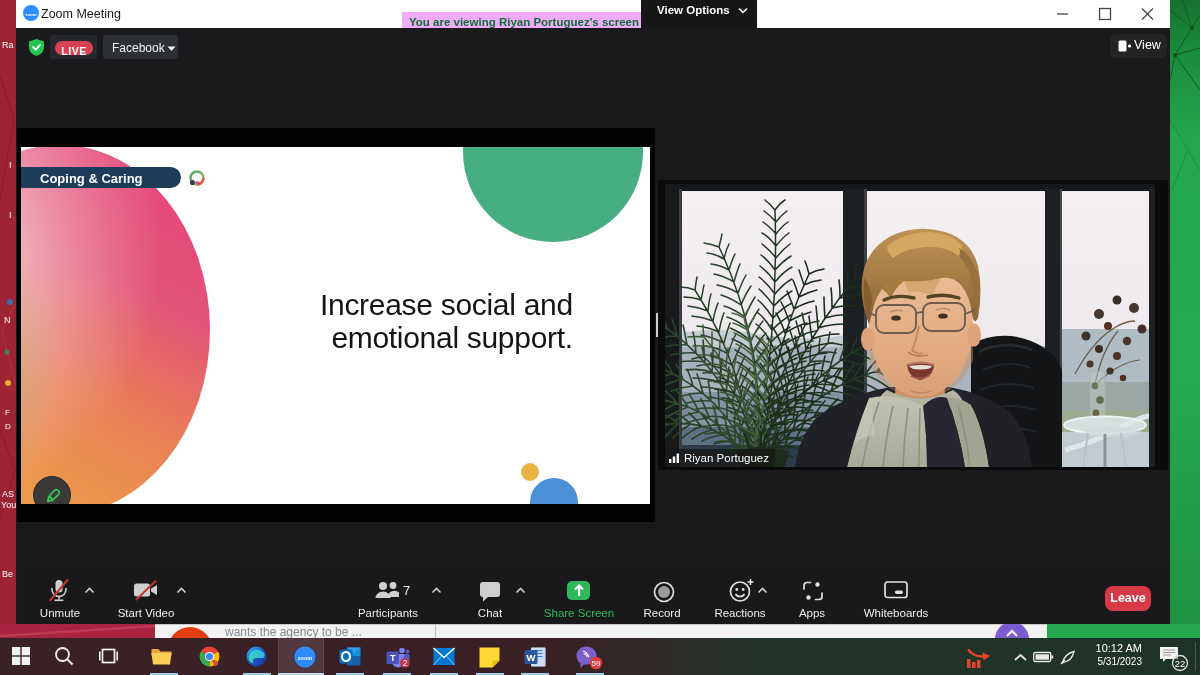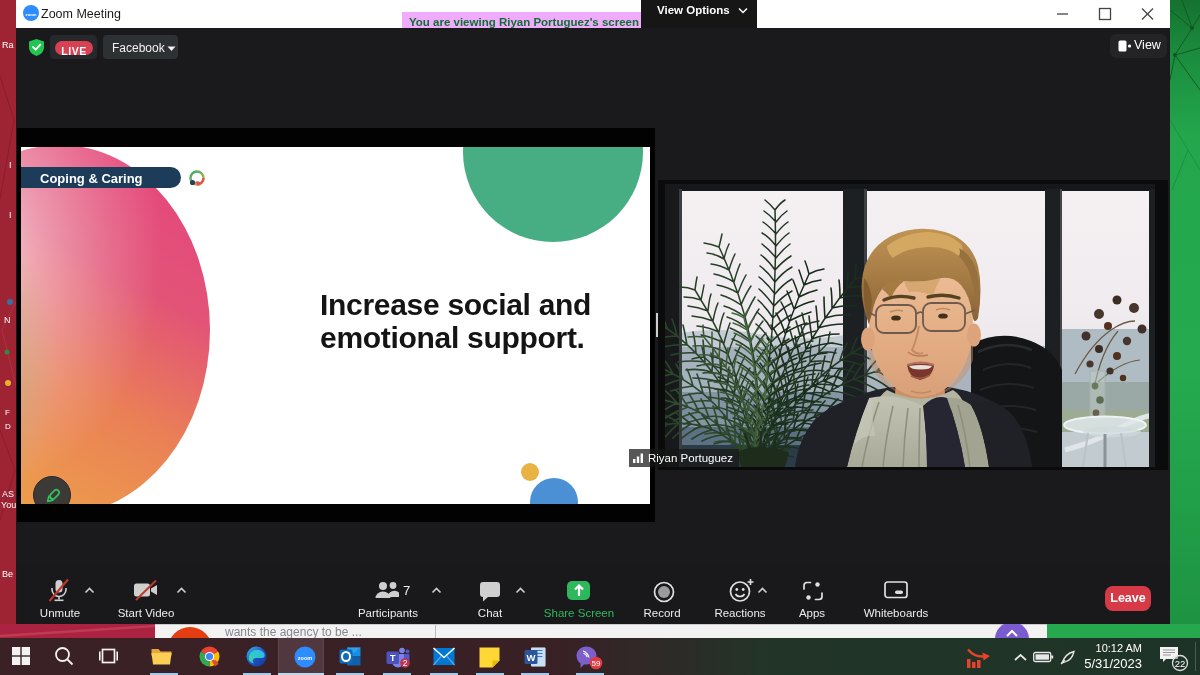--- a/index.html
+++ b/index.html
@@ -136,21 +136,21 @@
           <stop offset="0.5" stop-color="#7ab55c"></stop>
           <stop offset="1" stop-color="#e8a33c"></stop>
       </linearGradient>
     </defs>
     <circle cx="9" cy="9" r="6.5" fill="none" stroke="url(#lg1)" stroke-width="2.4"></circle>
     <path d="M9 15.5 A6.5 6.5 0 0 0 15.5 9" fill="none" stroke="#e05a4a" stroke-width="2.4"></path>
     <circle cx="4.5" cy="13.5" r="2.6" fill="#2e4053"></circle>
     <path d="M7 13 C9 11.5 12 12.5 12.5 14.5 C10.5 15.8 8 15 7 13 Z" fill="#d94f63"></path>
   </svg>
 
-  <div class="abs" style="left:299px;top:142px;font-size:30px;font-weight:bold;color:#141414;line-height:32.5px;letter-spacing:-0.3px;">Increase social and<br>emotional support.</div>
+  <div class="abs" style="left:299px;top:142px;font-size:30px;font-weight:normal;color:#141414;line-height:32.5px;letter-spacing:-0.3px;text-align:right;">Increase social and<br>emotional support.</div>
 
   <div class="abs" style="left:12px;top:329px;width:38px;height:38px;border-radius:50%;background:#3c3a37;border:1px solid #2a2927;">
     <svg class="abs" style="left:9px;top:9px" width="20" height="20" viewBox="0 0 20 20">
       <g transform="rotate(45 10 10)">
         <rect x="7.2" y="2.5" width="5.6" height="10.5" rx="2.8" fill="none" stroke="#35c05a" stroke-width="1.7"></rect>
         <path d="M7.2 13 L10 17.5 L12.8 13 Z" fill="none" stroke="#35c05a" stroke-width="1.7" stroke-linejoin="round"></path>
       </g>
     </svg>
   </div>
 </div>
@@ -314,21 +314,21 @@
 
   <path d="M242 181 Q256 178 269 181 Q268 193 255 196 Q244 194 242 181 Z" fill="#79362c"></path>
   <path d="M244 182 Q256 180 267 182 Q266 185.5 255 185.5 Q246 185.5 244 182 Z" fill="#e8e0da"></path>
   <path d="M242 181 Q256 176 269 181" fill="none" stroke="#b4705a" stroke-width="2"></path>
   <path d="M246 192 Q256 197 265 191" fill="none" stroke="#a05c48" stroke-width="1.6"></path>
   <path d="M246 207 Q256 211 266 207" fill="none" stroke="#c18a62" stroke-width="1.4"></path>
 
 </svg>
 </div>
 
-<div class="abs" style="left:629px;top:449px;width:110px;height:18px;background:rgba(22,22,22,0.72);">
+<div class="abs" style="left:665px;top:449px;width:110px;height:18px;background:rgba(22,22,22,0.72);">
   <svg class="abs" style="left:4px;top:4px" width="12" height="10">
       <rect x="0" y="6" width="2.4" height="4" fill="#fff"></rect>
       <rect x="3.8" y="3.5" width="2.4" height="6.5" fill="#fff"></rect>
       <rect x="7.6" y="0.5" width="2.4" height="9.5" fill="#fff"></rect>
     </svg>
   <div class="abs" style="left:19px;top:2.5px;font-size:11.5px;color:#fff;">Riyan Portuguez</div>
 </div>
 
 <div class="abs" style="left:17px;top:565px;width:1153px;height:59px;background:#19191c;"></div>
 <style>
@@ -569,21 +569,21 @@
   <svg class="abs" style="left:1033px;top:13px" width="21" height="12" viewBox="0 0 21 12">
     <rect x="0.7" y="1.5" width="17" height="9" rx="1.5" fill="none" stroke="#e8e8e8" stroke-width="1.3"></rect>
     <rect x="18.2" y="4.5" width="2" height="3" fill="#e8e8e8"></rect>
     <rect x="2.5" y="3.3" width="13.5" height="5.4" fill="#e8e8e8"></rect>
   </svg>
   <svg class="abs" style="left:1060px;top:12px" width="17" height="15" viewBox="0 0 17 15">
     <path d="M2 13 C4 7 8 3 14 1.5 C13 6 10 10.5 5 12 Z" fill="none" stroke="#e8e8e8" stroke-width="1.3"></path>
     <line x1="1" y1="14" x2="5" y2="10" stroke="#e8e8e8" stroke-width="1.3"></line>
   </svg>
   <div class="abs" style="left:1080px;top:4px;width:62px;height:14px;font-size:11px;color:#fff;text-align:right;">10:12 AM</div>
-  <div class="abs" style="left:1080px;top:18px;width:62px;height:14px;font-size:13px;color:#fff;text-align:right;">5/31/2023</div>
+  <div class="abs" style="left:1080px;top:18px;width:62px;height:14px;font-size:10px;color:#fff;text-align:right;">5/31/2023</div>
   <svg class="abs" style="left:1158px;top:8px" width="34" height="26" viewBox="0 0 34 26">
     <path d="M2 1 h18 v12 h-12 l-3 3 v-3 h-3 Z" fill="#f2f2f2"></path>
     <path d="M5 4 h12 M5 6.5 h12 M5 9 h8" stroke="#999" stroke-width="1"></path>
     <circle cx="22" cy="17" r="7.5" fill="rgba(30,50,40,0.4)" stroke="#ddd" stroke-width="1.3"></circle>
     <text x="22" y="20.5" font-size="9.5" fill="#fff" text-anchor="middle" font-family="Liberation Sans">22</text>
   </svg>
   <div class="abs" style="left:1195px;top:4px;width:1px;height:29px;background:#4a5a50;"></div>
 </div>
 
 </body></html>

